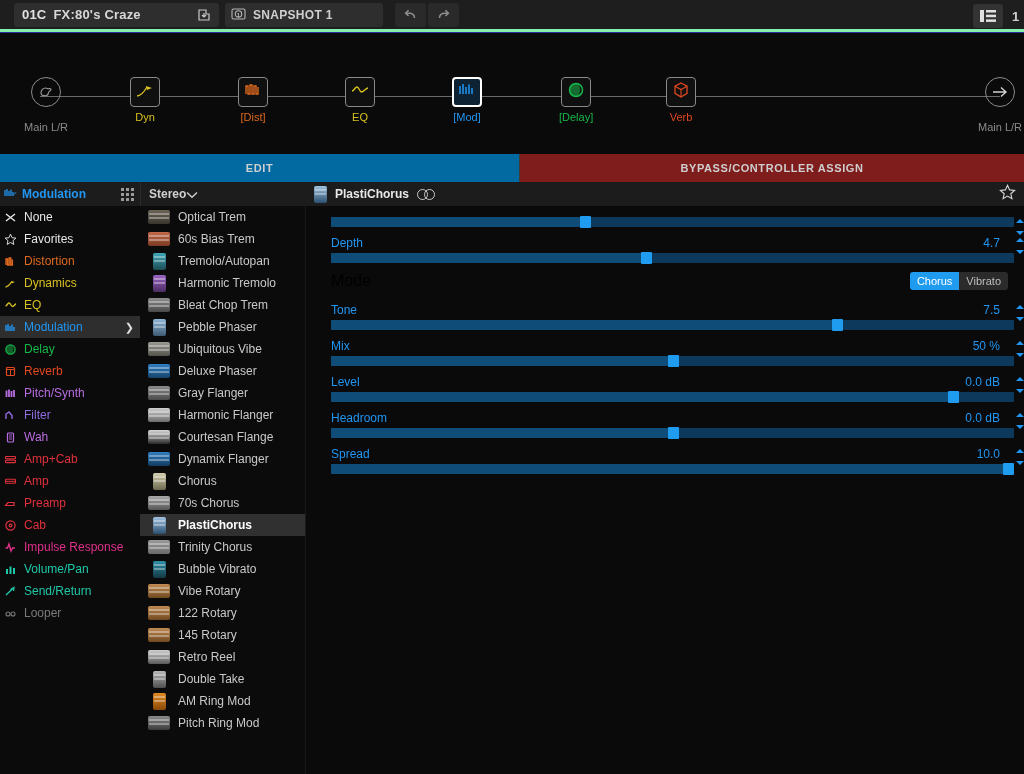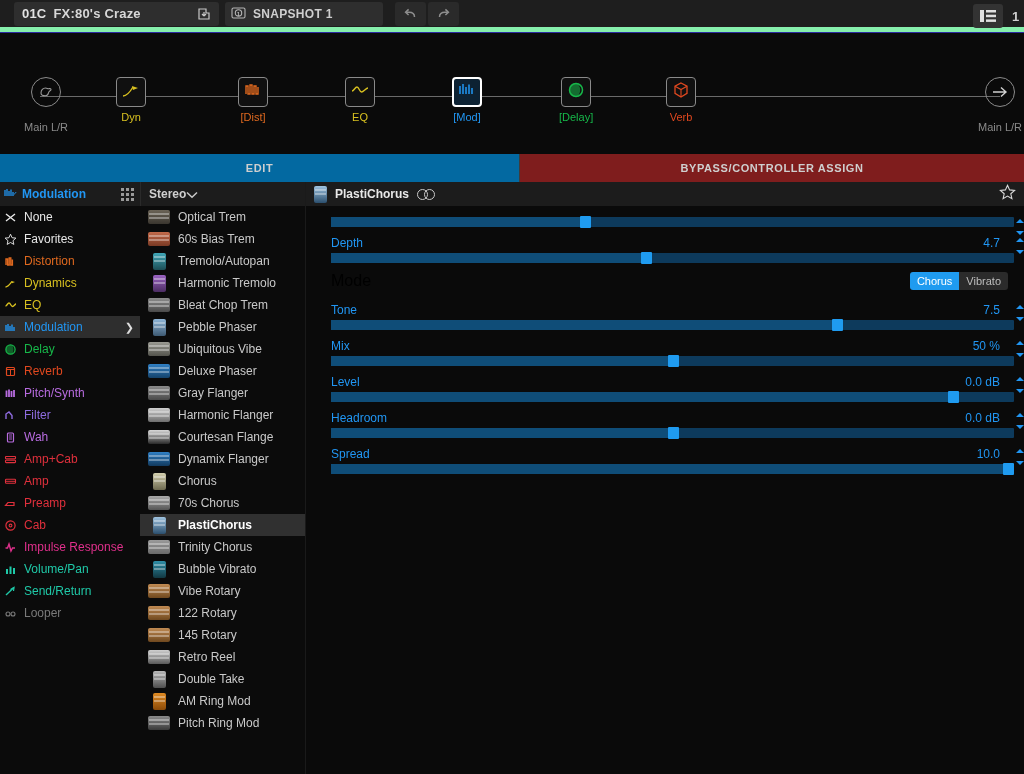--- a/index.html
+++ b/index.html
@@ -10,21 +10,21 @@
     overflow: hidden;
   }
   body { position: relative; }
 
   
   .topbar {
     height: 32px; width: 1024px;
     background: #1e1e1e;
     display: flex; align-items: center;
     padding: 0 6px;
-    border-bottom: 5px solid #86efac;
+    border-bottom: 3px solid #86efac;
     position: relative;
   }
   .preset-box {
     width: 205px; height: 24px;
     background: #2e2e2e;
     border-radius: 3px;
     display: flex; align-items: center;
     padding: 0 8px;
     margin-left: 8px;
     color: #d8d8d8;
@@ -285,21 +285,21 @@
   <div class="term" style="left:24px">
     <div class="circ">
       <svg width="18" height="18" viewBox="0 0 18 18">
           <path d="M4 10c0-3 2-5 4.5-5 1.5 0 2 .8 3 .8.8 0 1.5-.8 2.2 0 .7.8 0 1.6-.7 2-1 .6-1.4 1.4-1.6 2.4-.3 1.6-1.6 2.6-3 2.6C5.8 12.8 4 11.8 4 10z" fill="none" stroke="#9a9a9a" stroke-width="1.1"></path>
         </svg>
     </div>
     <div class="lbl">Main L/R</div>
   </div>
 
   <div id="chain-blocks">
-      <div class="blk" style="left: 116px;">
+      <div class="blk" style="left: 130px;">
         <div class="box">
        <span><svg width="20" height="20" viewBox="0 0 20 20">
               <path d="M2 16C6 16 9 12 12 7" stroke="#d8c020" stroke-width="1.4" fill="none"></path>
               <path d="M11 6l6 2-5 2z" fill="#d8c020"></path>
             </svg></span>
      </div>
      <div class="lbl" style="color:#d8c020">Dyn</div>
       </div>
       <div class="blk" style="left: 238px;">
         <div class="box">

